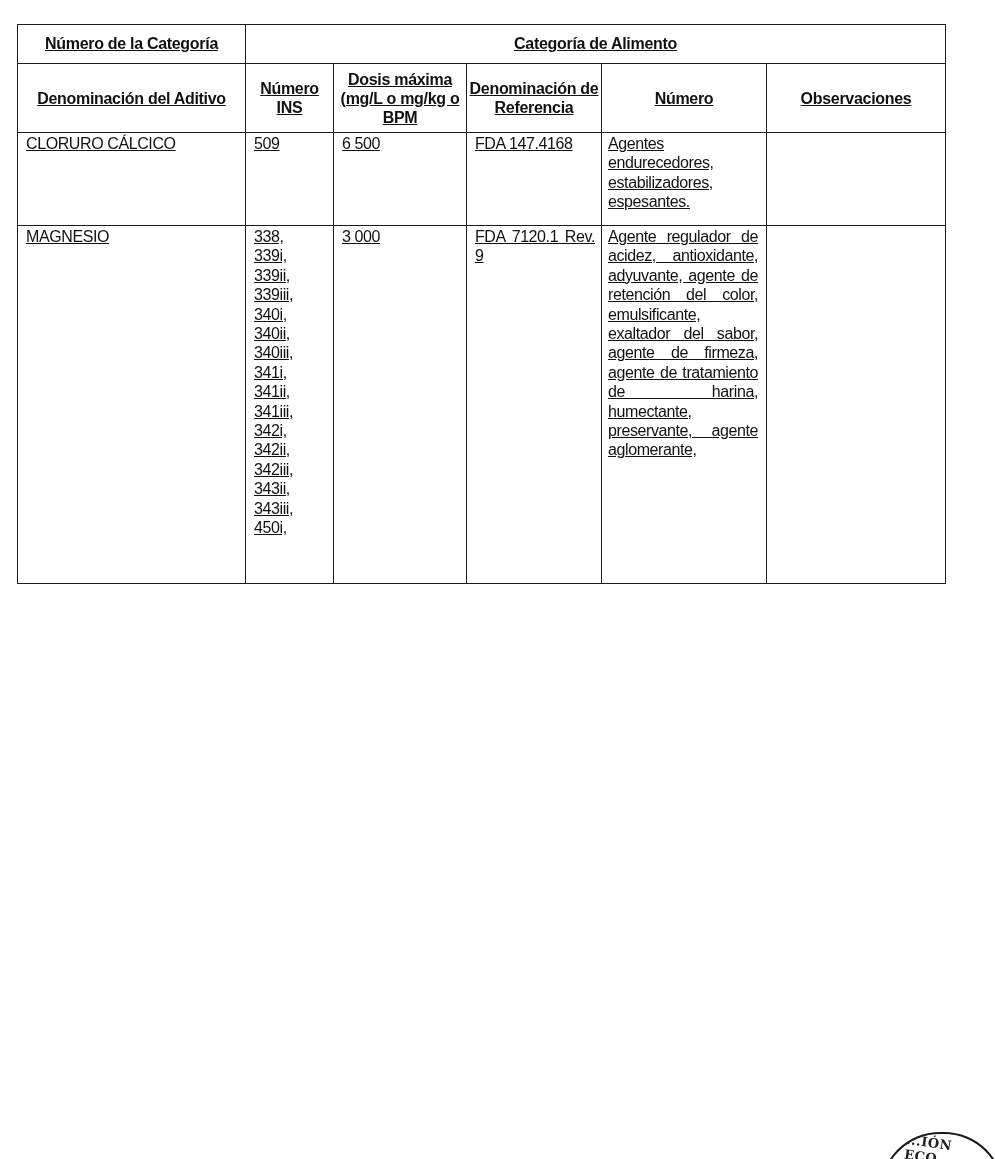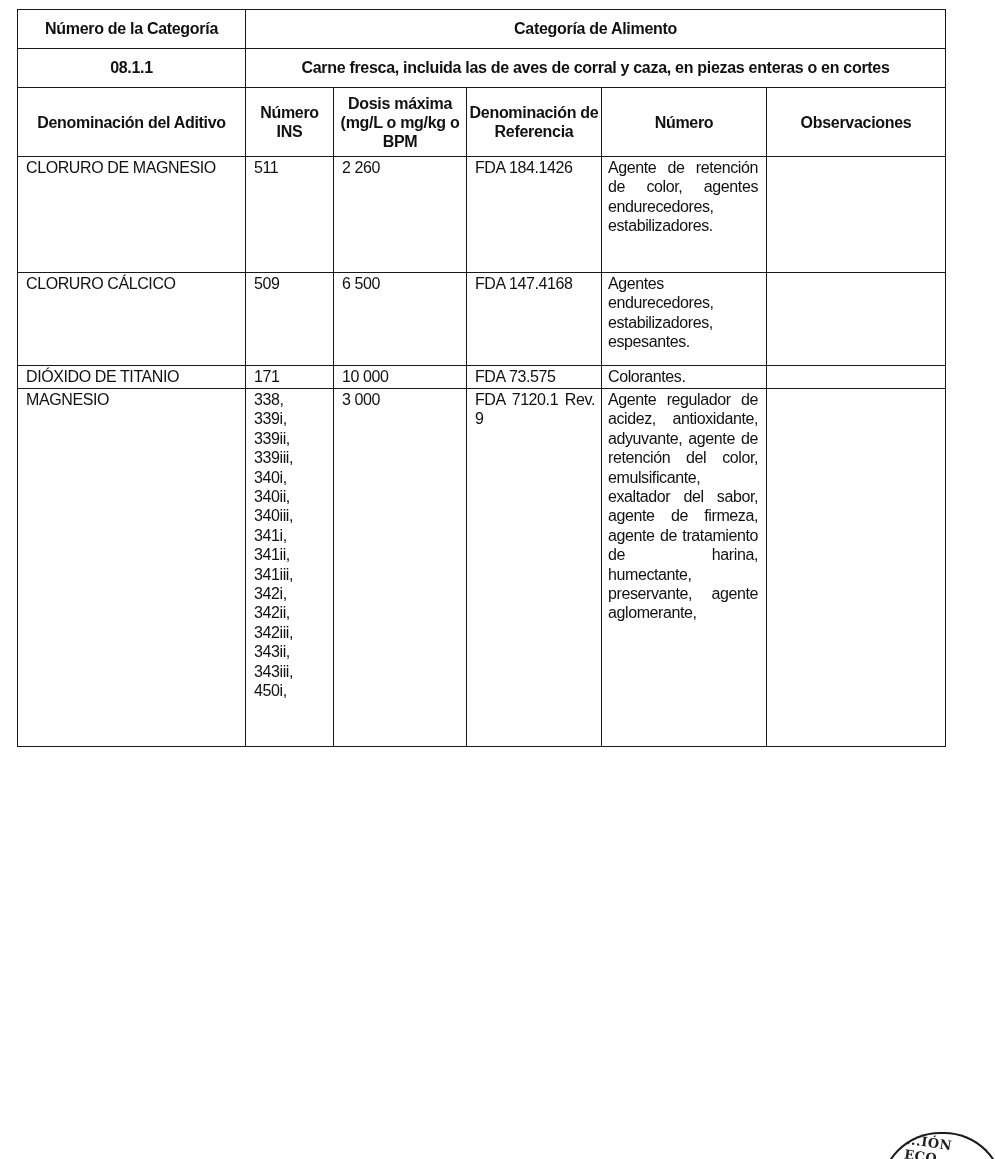--- a/index.html
+++ b/index.html
@@ -18,27 +18,28 @@
     .page {
       position: absolute;
       left: 0;
       top: 0;
       width: 995px;
       height: 1159px;
     }
     table.doc {
       position: absolute;
       left: 17px;
-      top: 9px;
+      top: 24px;
       width: 928px;
       border-collapse: collapse;
       table-layout: fixed;
       font-size: 16px;
       line-height: 19.4px;
       letter-spacing: -0.4px;
+      text-decoration: underline;
     }
     table.doc td, table.doc th {
       border: 1.6px solid #1a1a1a;
       padding: 0;
       vertical-align: top;
     }
     .hdr {
       font-weight: bold;
       text-align: center;
       vertical-align: middle !important;
@@ -97,63 +98,43 @@
       <col style="width:165px">
       <col style="width:179px">
     </colgroup>
 
     <tbody>
         <tr class="hdr-row1">
       <td class="hdr">Número de la Categoría</td>
       <td class="hdr" colspan="5">Categoría de Alimento</td>
     </tr>
 
-    <tr class="hdr-row2">
-      <td class="hdr">08.1.1</td>
-      <td class="hdr" colspan="5">Carne fresca, incluida las de aves de corral y caza, en piezas enteras o en cortes</td>
-    </tr>
 
     <tr class="hdr-row3">
       <td class="hdr">Denominación del Aditivo</td>
       <td class="hdr">Número INS</td>
       <td class="hdr">Dosis máxima (mg/L o mg/kg o BPM</td>
       <td class="hdr">Denominación de Referencia</td>
       <td class="hdr">Número</td>
       <td class="hdr">Observaciones</td>
     </tr>
 
 
-    <tr style="height:116px">
-      <td class="cell justify">CLORURO DE MAGNESIO</td>
-      <td class="cell">511</td>
-      <td class="cell">2 260</td>
-      <td class="cell">FDA 184.1426</td>
-      <td class="cell func justify">Agente de retención de color, agentes endurecedores, estabilizadores.</td>
-      <td class="cell"></td>
-    </tr>
 
 
     <tr style="height:93px">
       <td class="cell">CLORURO CÁLCICO</td>
       <td class="cell">509</td>
       <td class="cell">6 500</td>
       <td class="cell">FDA 147.4168</td>
       <td class="cell func justify">Agentes endurecedores, estabilizadores, espesantes.</td>
       <td class="cell"></td>
     </tr>
 
 
-    <tr style="height:23px">
-      <td class="cell">DIÓXIDO DE TITANIO</td>
-      <td class="cell">171</td>
-      <td class="cell">10 000</td>
-      <td class="cell">FDA 73.575</td>
-      <td class="cell func justify">Colorantes.</td>
-      <td class="cell"></td>
-    </tr>
 
     <tr style="height:358px">
       <td class="cell">MAGNESIO</td>
       <td class="cell" style="word-spacing:80px;">338, 339i, 339ii, 339iii, 340i, 340ii, 340iii, 341i, 341ii, 341iii, 342i, 342ii, 342iii, 343ii, 343iii, 450i,</td>
       <td class="cell">3 000</td>
       <td class="cell justify">FDA 7120.1 Rev. 9</td>
       <td class="cell func justify">Agente regulador de acidez, antioxidante, adyuvante, agente de retención del color, emulsificante, exaltador del sabor, agente de firmeza, agente de tratamiento de harina, humectante, preservante, agente aglomerante,</td>
       <td class="cell"></td>
     </tr>
   </tbody>

